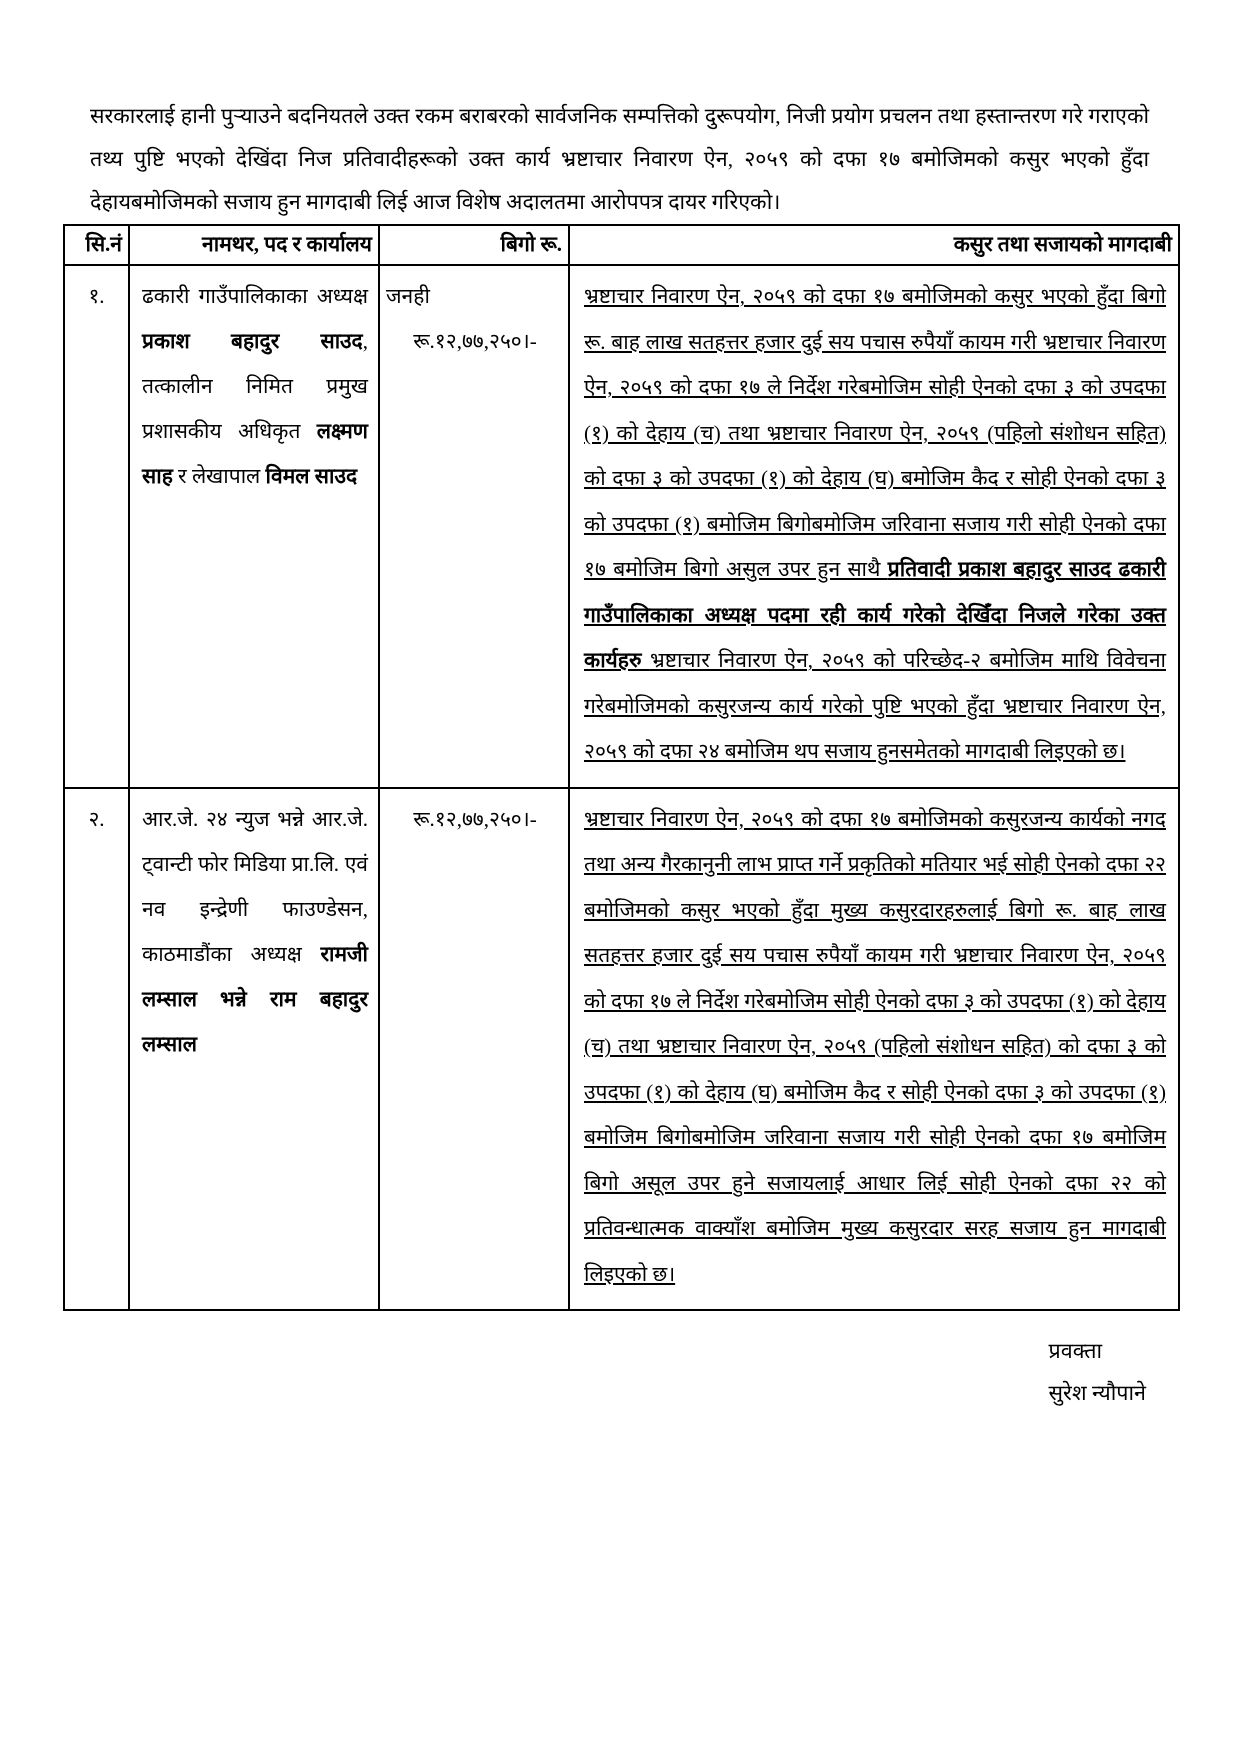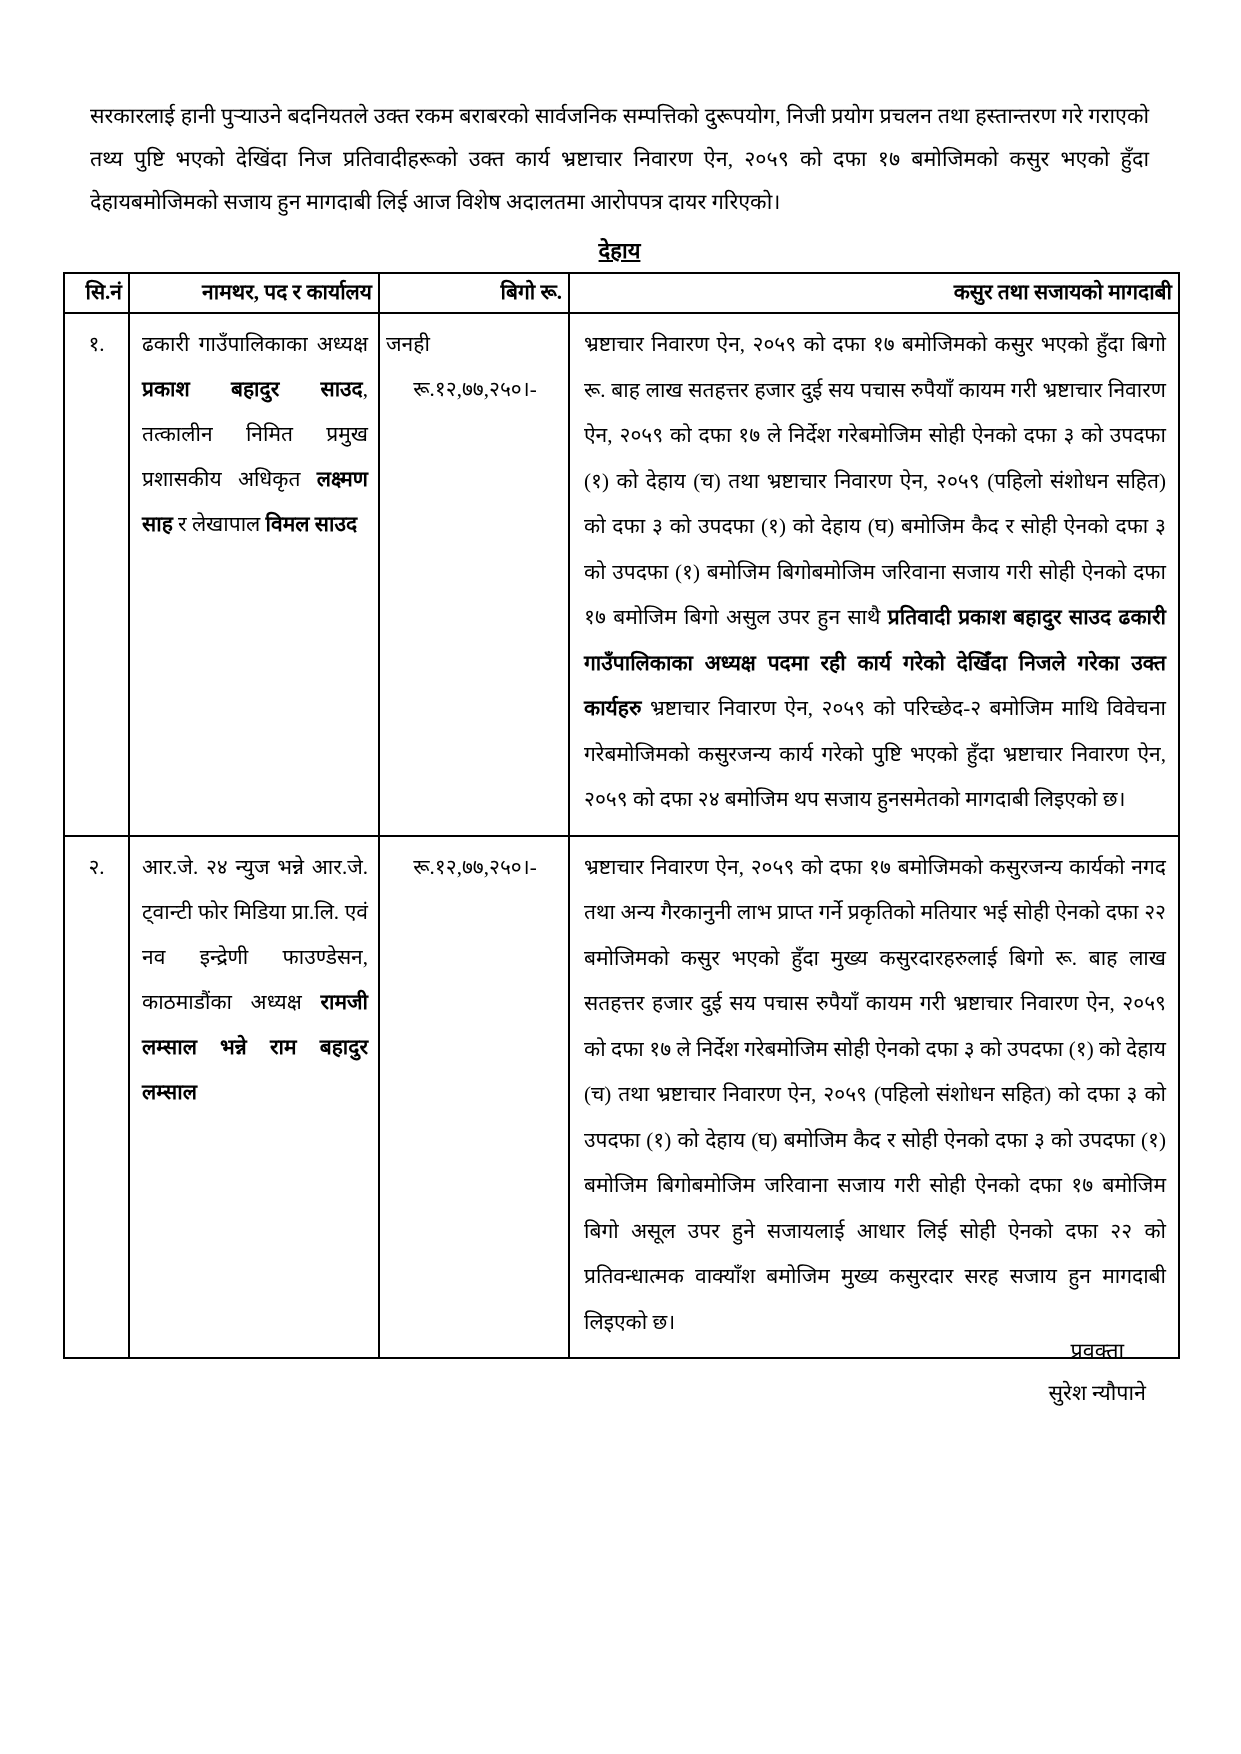--- a/index.html
+++ b/index.html
@@ -61,38 +61,37 @@
   td.amount {
     padding: 8px 4px 10px 6px;
     line-height: 45px;
   }
   td.amount .line1 { }
   td.amount .line2 { text-align: center; white-space: nowrap; }
   td.charge {
     text-align: justify;
     padding: 8px 12px 12px 14px;
     line-height: 45.5px;
+    text-decoration: underline;
   }
   .signature {
     position: absolute;
     right: 95px;
     top: 1330px;
-    text-align: center;
     font-size: 21.5px;
     line-height: 42px;
   }
 </style>
 </head>
 <body>
 
 <div class="page">
 
   <p class="intro">सरकारलाई हानी पुऱ्याउने बदनियतले उक्त रकम बराबरको सार्वजनिक सम्पत्तिको दुरूपयोग, निजी प्रयोग प्रचलन तथा हस्तान्तरण गरे गराएको तथ्य पुष्टि भएको देखिंदा निज प्रतिवादीहरूको उक्त कार्य भ्रष्टाचार निवारण ऐन, २०५९ को दफा १७ बमोजिमको कसुर भएको हुँदा देहायबमोजिमको सजाय हुन मागदाबी लिई आज विशेष अदालतमा आरोपपत्र दायर गरिएको।</p>
 
-  <div class="heading">देहाय</div>
 
   <table class="main">
     <colgroup>
       <col class="c-sn">
         <col class="c-name">
         <col class="c-amount">
         <col class="c-charge">
     </colgroup>
     <thead>
       <tr>

